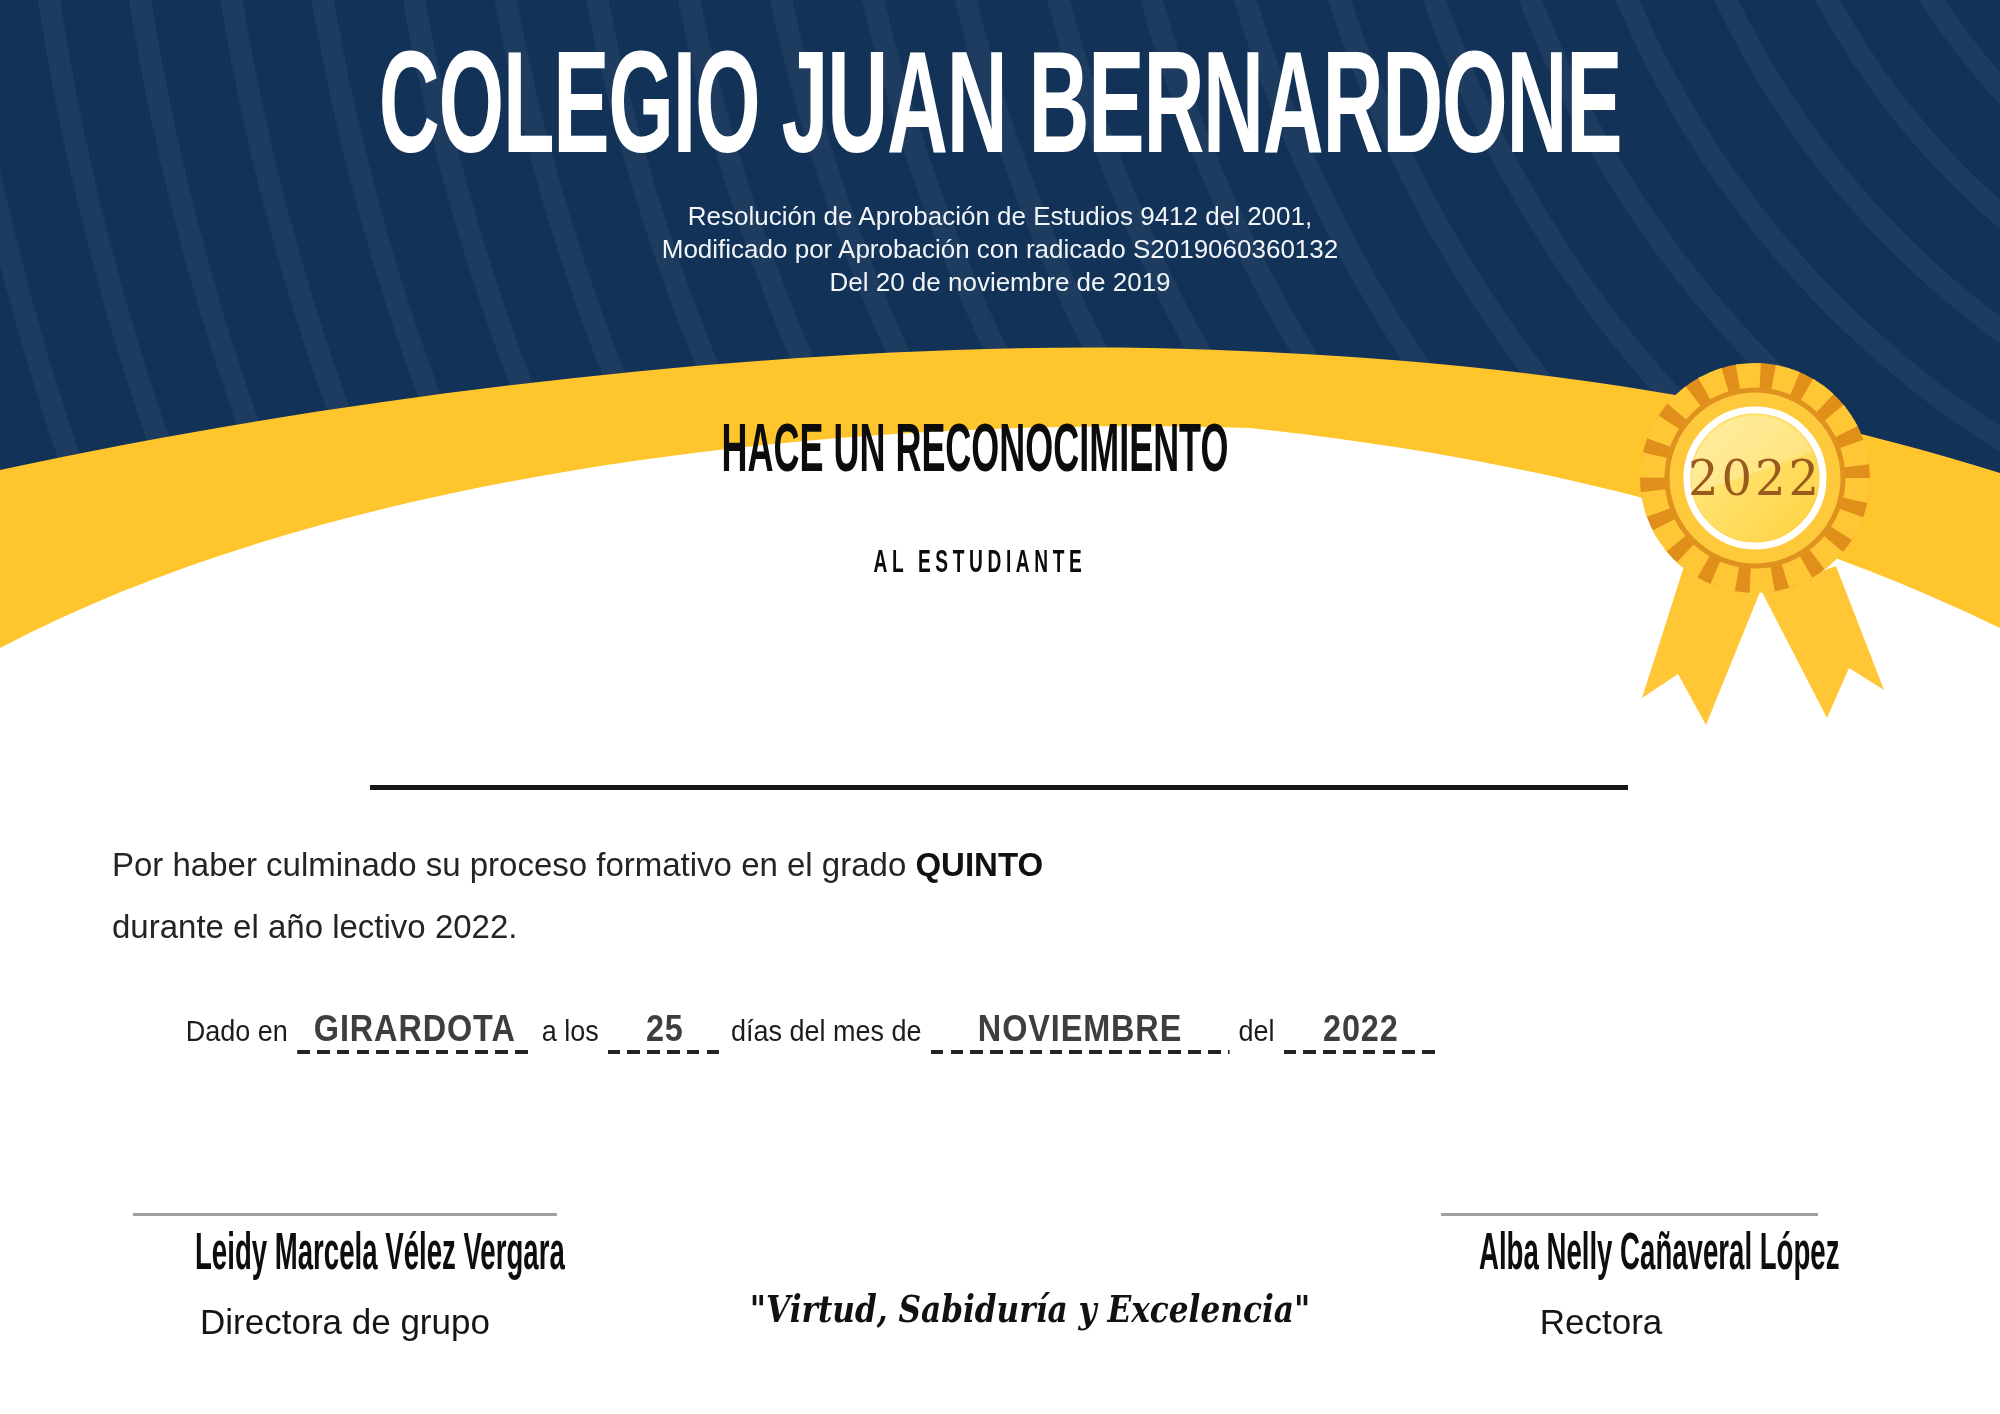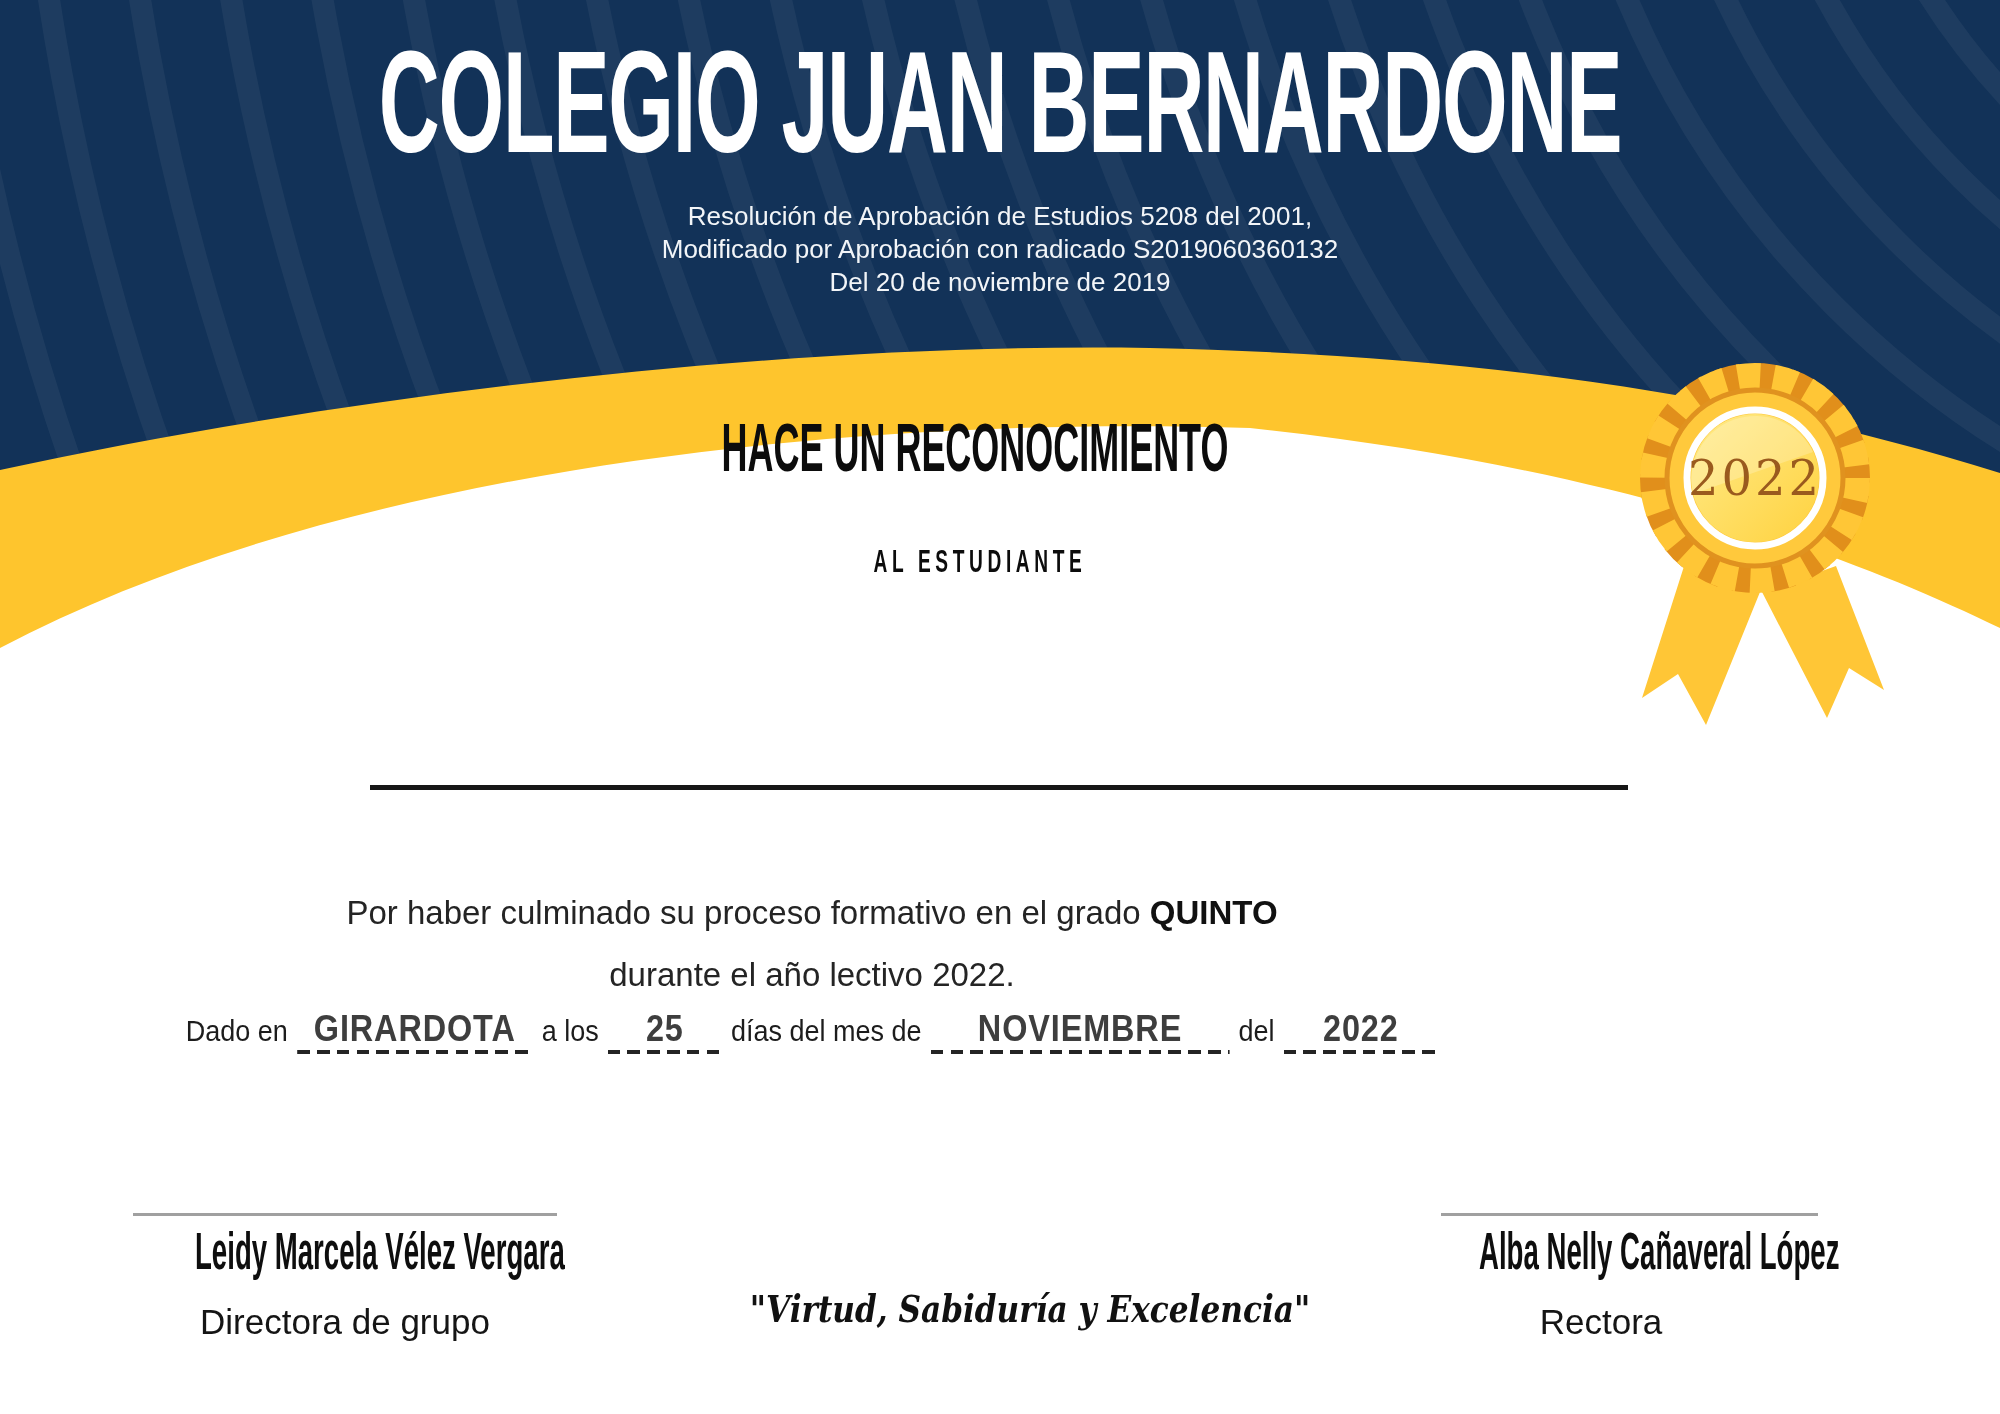--- a/index.html
+++ b/index.html
@@ -27,21 +27,21 @@
     transform:scale(0.58,1.12);transform-origin:50% 50%;
   }
   #recognition-sub{
     top:548px;left:0;width:1960px;text-align:center;color:#0c0c0c;
     font-size:29px;font-weight:700;letter-spacing:7px;line-height:1;white-space:nowrap;
     transform:scale(0.66,1.05);transform-origin:50% 50%;
   }
   #student-name-line{ left:370px;top:785px;width:1258px;height:5px;background:#161616; }
 
   #body-paragraph{
-    left:112px;top:882px;width:1400px;text-align:center;
+    left:112px;top:834px;width:1400px;
     color:#242424;font-size:33px;line-height:62px;font-weight:400;
   }
   #body-paragraph .grade{font-weight:700;color:#111111;}
 
   #date-row{
     left:112px;top:1008px;width:1400px;display:flex;justify-content:center;
     align-items:baseline;gap:10px;transform:scaleX(0.90);transform-origin:50% 50%;
     white-space:nowrap;
   }
   #date-row .static{font-size:30px;color:#1c1c1c;}
@@ -133,21 +133,21 @@
       <circle r="64" fill="url(#discGrad)"></circle>
       <path d="M-62,16 A64 64 0 0 1 58,-26 L-62,16 Z" fill="#FFFFFF" opacity="0.22"></path>
 
       <text text-anchor="middle" y="17" font-family="DejaVu Serif, serif" font-size="48" letter-spacing="3" fill="#9A5A1E">2022</text>
     </g>
   </svg>
 
   <div class="abs" id="school-name">COLEGIO JUAN BERNARDONE</div>
 
   <div class="abs" id="header-subtitle">
-    <div>Resolución de Aprobación de Estudios 5208 del 2001,</div>
+    <div>Resolución de Aprobación de Estudios 9412 del 2001,</div>
     <div>Modificado por Aprobación con radicado S2019060360132</div>
     <div>Del 20 de noviembre de 2019</div>
   </div>
 
   <div class="abs" id="recognition-heading">HACE UN RECONOCIMIENTO</div>
   <div class="abs" id="recognition-sub">AL ESTUDIANTE</div>
 
   <div class="abs" id="student-name-line"></div>
 
   <div class="abs" id="body-paragraph">

